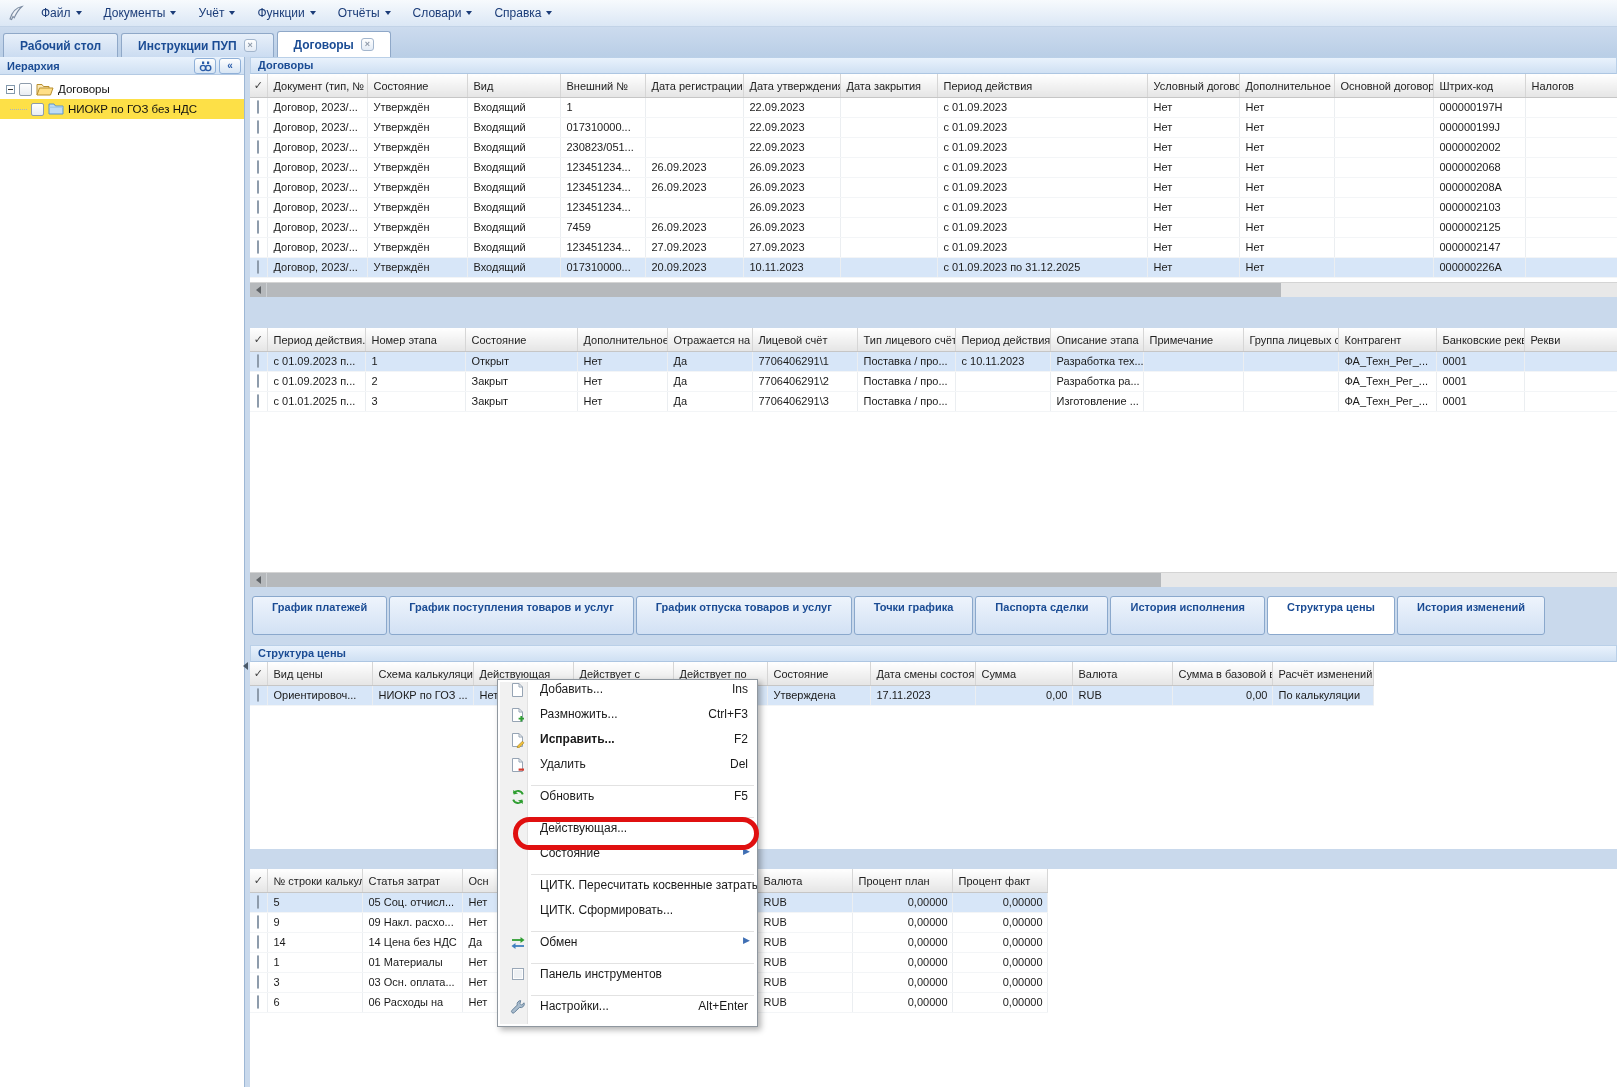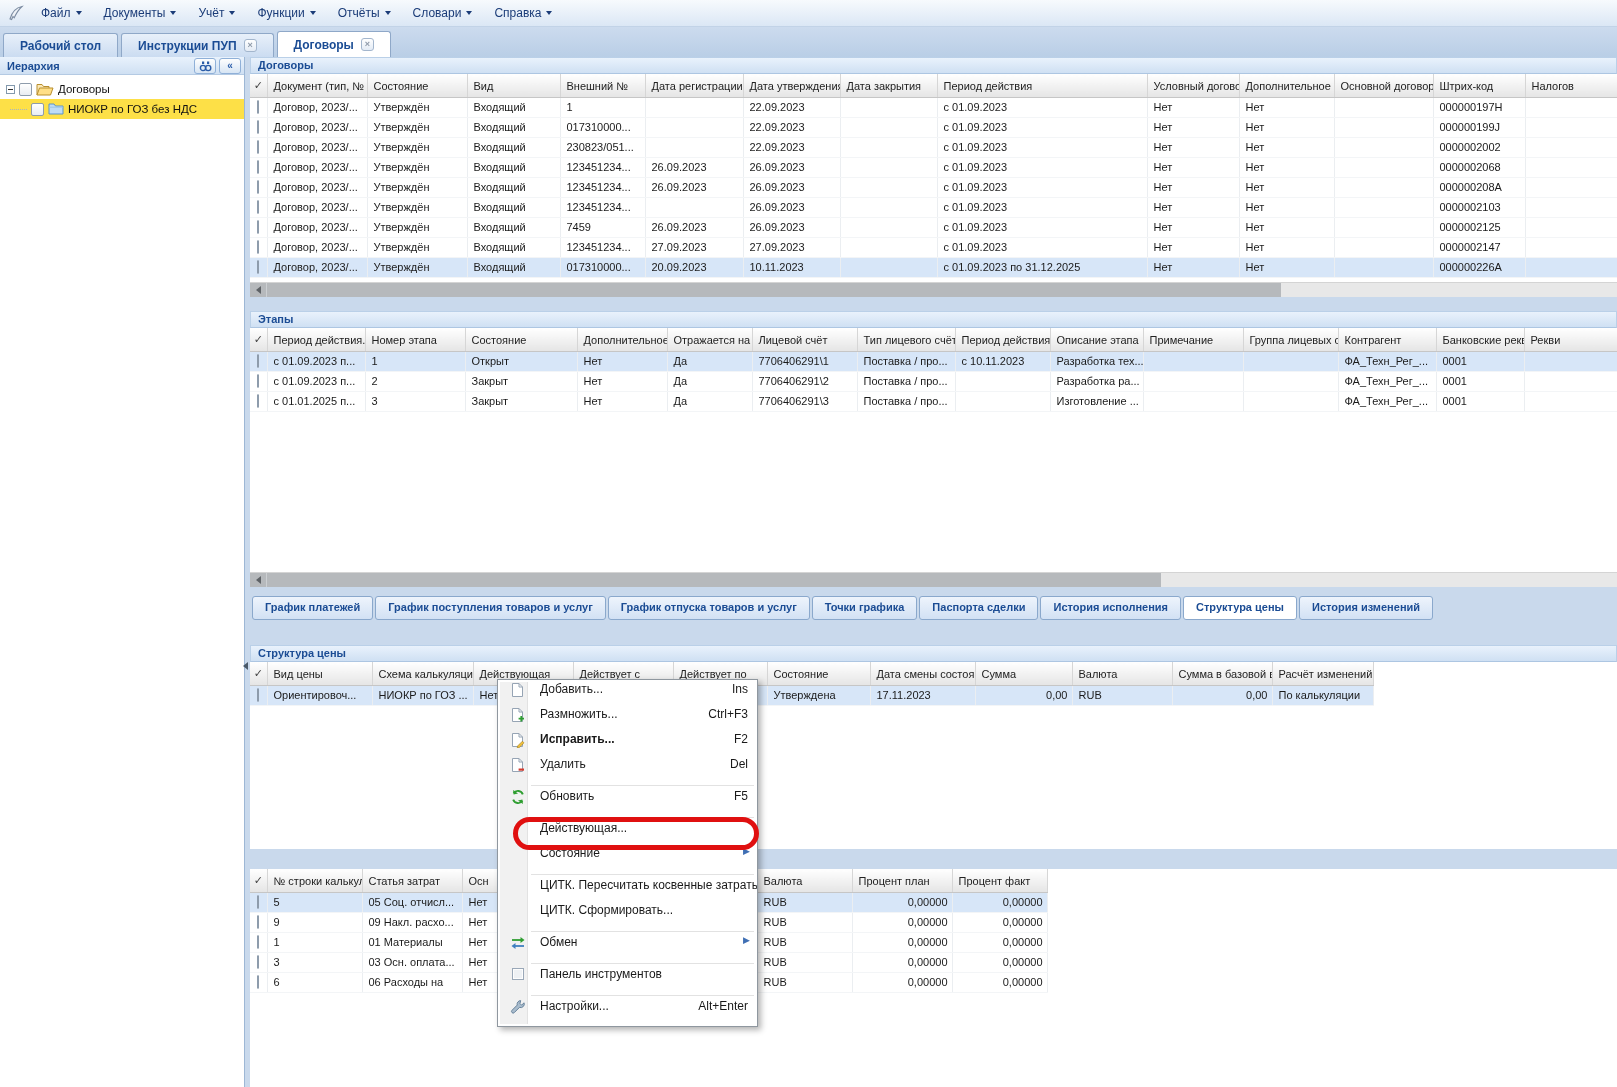--- a/index.html
+++ b/index.html
@@ -68,21 +68,21 @@
 
   
   .hscroll{position:absolute;left:0;right:0;bottom:0;height:14px;background:#e8e8e8;border-top:1px solid #d4d4d4;}
   .sb-arrow{position:absolute;left:0;top:0;width:16px;height:14px;background:#b6b9bc;
     display:flex;align-items:center;justify-content:center;}
   .sb-arrow i{width:0;height:0;border-top:4px solid transparent;border-bottom:4px solid transparent;border-right:5px solid #5e6266;}
   .sb-thumb{position:absolute;top:0;height:14px;background:#b6b9bc;border-left:1px solid #cdd0d3;}
 
   
   .subtabs{position:absolute;left:250px;top:596px;height:26px;display:flex;gap:2px;padding-left:2px;}
-  .subtab{height:24px;box-sizing:border-box;padding:0 12px;line-height:21px;
+  .subtab{height:39px;box-sizing:border-box;padding:0 19px;line-height:21px;
     background:linear-gradient(#eef4fc,#d2e1f4);border:1px solid #8aa8cc;border-radius:3px;
     color:#1b4c94;font-weight:bold;font-size:11px;white-space:nowrap;}
   .subtab.active{background:#fff;}
 
   
   .ctx{position:absolute;left:497px;top:679px;width:261px;box-sizing:border-box;background:#fff;
     border:1px solid #8f979f;box-shadow:3px 3px 6px rgba(0,0,0,.3);padding:2px 0;z-index:50;}
   .ctx::before{content:'';position:absolute;left:2px;top:2px;bottom:2px;width:27px;
     background:#f1f1f1;border-right:1px solid #e2e2e2;}
   .mi{position:relative;height:25px;display:flex;align-items:flex-start;padding-left:6px;}
@@ -387,21 +387,20 @@
     </div>
     <div class="hscroll">
       <span class="sb-arrow">
           <i></i>
         </span>
       <span class="sb-thumb" style="left:16px;width:1014px;"></span>
     </div>
   </div>
 
   <div class="panel" id="p-stages">
-    <div class="panel-title"><span>Этапы</span></div>
     <div class="twrap">
       <table class="grid" style="width: 1367px;">
           <colgroup>
             <col style="width: 17px;">
             <col style="width: 98px;">
             <col style="width: 100px;">
             <col style="width: 112px;">
             <col style="width: 90px;">
             <col style="width: 85px;">
             <col style="width: 105px;">
@@ -608,20 +607,31 @@
               <td>09 Накл. расхо...</td>
               <td>Нет</td>
               <td></td>
               <td class="num"></td>
               <td>RUB</td>
               <td class="num">0,00000</td>
               <td class="num">0,00000</td>
             </tr>
             <tr>
               <td class="chkcol"><span class="cb"></span></td>
+              <td>14</td>
+              <td>14 Цена без НДС</td>
+              <td>Да</td>
+              <td></td>
+              <td class="num"></td>
+              <td>RUB</td>
+              <td class="num">0,00000</td>
+              <td class="num">0,00000</td>
+            </tr>
+            <tr>
+              <td class="chkcol"><span class="cb"></span></td>
               <td>1</td>
               <td>01 Материалы</td>
               <td>Нет</td>
               <td>Прямые</td>
               <td class="num">0,00</td>
               <td>RUB</td>
               <td class="num">0,00000</td>
               <td class="num">0,00000</td>
             </tr>
             <tr>

